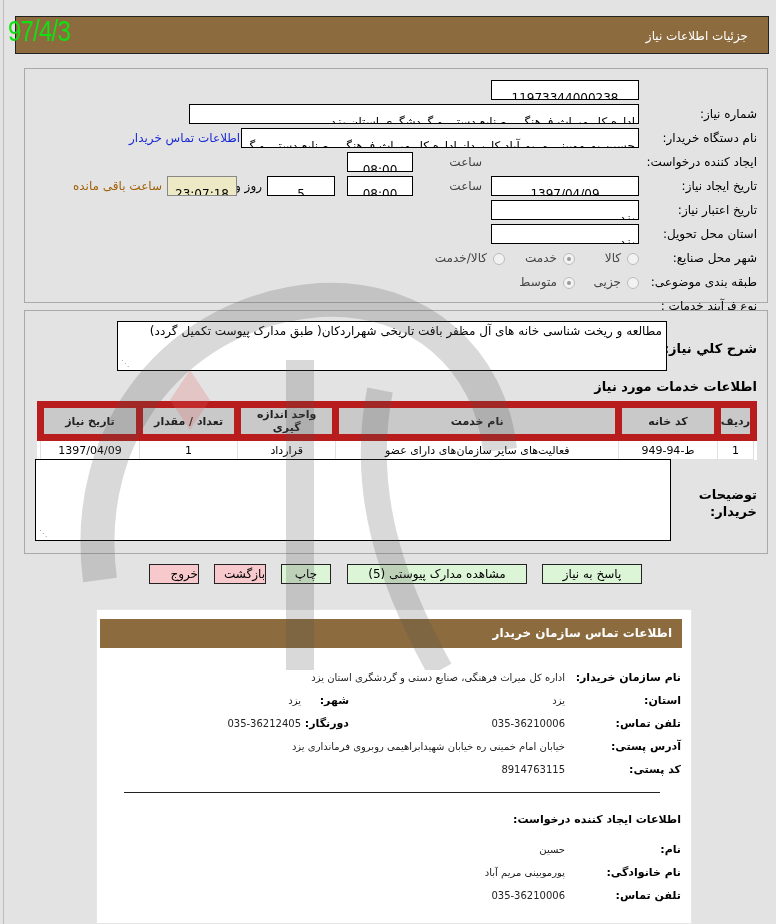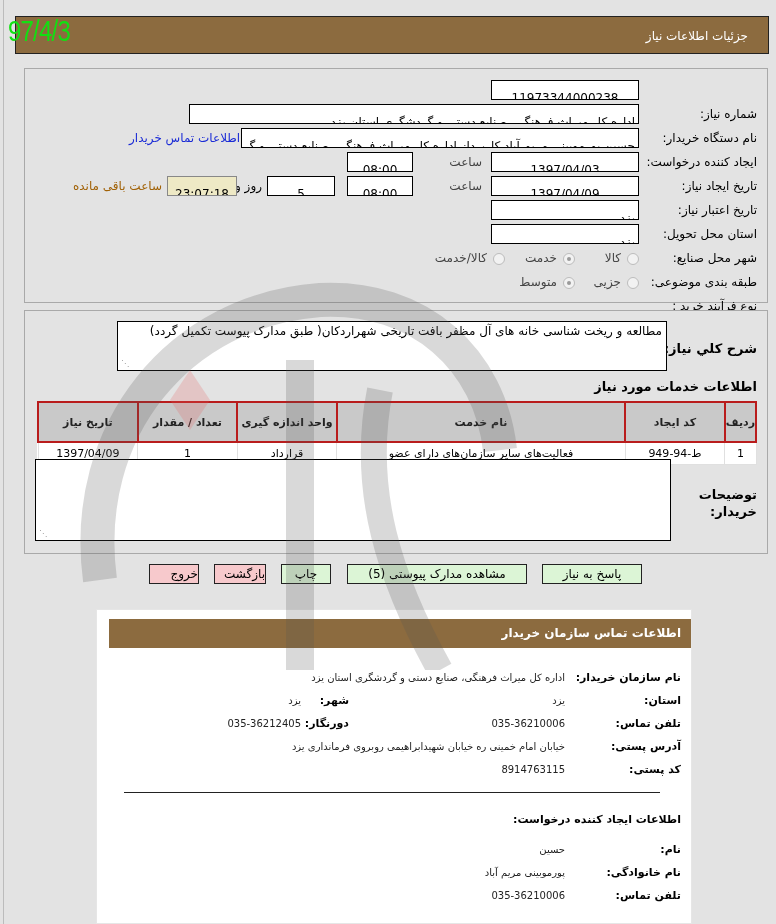--- a/index.html
+++ b/index.html
@@ -39,34 +39,34 @@
     .link { position: absolute; color: #1a2bd6; font-size: 12px; white-space: nowrap; cursor: pointer; }
     .txt { position: absolute; font-size: 12px; white-space: nowrap; }
     .timer { background: #eee9c5; border-color: #888; }
     .radio { position: absolute; width: 12px; height: 12px; border-radius: 50%; border: 1px solid #bcbcbc; background: #f2f2f2; }
     .radio.on::after { content: ""; position: absolute; left: 3px; top: 3px; width: 4px; height: 4px; border-radius: 50%; background: #9a9a9a; }
     .radio-lbl { position: absolute; font-size: 12px; color: #444; white-space: nowrap; }
     .bold-lbl { position: absolute; font-weight: bold; font-size: 12px; white-space: nowrap; }
     .textarea { position: absolute; background: #fff; border: 1px solid #000; font-size: 12px; padding: 2px 4px; }
     .grip { position: absolute; left: 3px; bottom: 2px; font-size: 8px; color: #999; }
     table.svc { position: absolute; left: 12px; top: 90px; width: 720px; border-collapse: collapse; background: #fff; font-size: 11px; }
-    table.svc th { background: #c9c9c9; height: 40px; font-weight: bold; border: 2px solid #b91c1c; color: #222; }
+    table.svc th { background: #c9c9c9; height: 20px; font-weight: bold; border: 7px solid #b91c1c; color: #222; }
     table.svc td { height: 22px; text-align: center; border: 1px solid #e0e0e0; }
     .btn {
       position: absolute; top: 564px; height: 20px; border: 1px solid #222;
       font-size: 12px; text-align: center; line-height: 18px; cursor: pointer; white-space: nowrap;
     }
     .btn.green { background: #dcf5d6; }
     .btn.pink { background: #f7c9cc; padding-left: 24px; }
     .contact {
       position: absolute; left: 96px; top: 609px; width: 596px; height: 315px;
       background: #fff; border: 1px solid #e6e6e6;
     }
     .contact-head {
-      position: absolute; left: 12px; top: 9px; width: 582px; height: 29px;
+      position: absolute; left: 3px; top: 9px; width: 582px; height: 29px;
       background: #8c6b3f; color: #fff; font-weight: bold; font-size: 12px; line-height: 29px; padding-right: 10px;
     }
     .c-lbl { position: absolute; font-weight: bold; font-size: 11px; white-space: nowrap; }
     .c-val { position: absolute; font-size: 10px; white-space: nowrap; color: #222; }
     .c-rule { position: absolute; left: 27px; top: 182px; width: 536px; height: 1px; background: #222; }
     .wm { position: absolute; left: 60px; top: 250px; width: 460px; height: 420px; pointer-events: none; z-index: 4; opacity: 0.22; }
   </style>
 </head>
 <body>
 
@@ -83,21 +83,20 @@
   <div class="box center" style="top:11px; right:128px; width:148px;">11973344000238</div>
 
   <span class="lbl" style="top:38px">نام دستگاه خریدار:</span>
   <div class="box" style="top:35px; right:128px; width:450px;">اداره کل میراث فرهنگی، صنایع دستی و گردشگری استان یزد</div>
 
   <span class="lbl" style="top:62px">ایجاد کننده درخواست:</span>
   <div class="box" style="top:59px; right:128px; width:398px;">حسین پورموبینی مریم آباد کارپرداز اداره کل میراث فرهنگی، صنایع دستی و گردشگری</div>
   <span class="link" style="top:62px; left:104px;">اطلاعات تماس خریدار</span>
 
   <span class="lbl" style="top:86px">تاریخ ایجاد نیاز:</span>
-  <div class="box center" style="top:83px; right:128px; width:148px;">1397/04/03</div>
   <span class="txt" style="top:86px; right:285px; color:#444;">ساعت</span>
   <div class="box center" style="top:83px; right:354px; width:66px;">08:00</div>
 
   <span class="lbl" style="top:110px">تاریخ اعتبار نیاز:</span>
   <div class="box center" style="top:107px; right:128px; width:148px;">1397/04/09</div>
   <span class="txt" style="top:110px; right:285px; color:#444;">ساعت</span>
   <div class="box center" style="top:107px; right:354px; width:66px;">08:00</div>
   <div class="box center" style="top:107px; right:432px; width:68px;">5</div>
   <span class="txt" style="top:110px; right:505px;">روز و</span>
   <div class="box center timer" style="top:107px; right:530px; width:70px;">23:07:18</div>
@@ -110,41 +109,41 @@
   <div class="box" style="top:155px; right:128px; width:148px;">یزد</div>
 
   <span class="lbl" style="top:182px">طبقه بندی موضوعی:</span>
   <span class="radio" style="top:184px; right:128px;"></span>
   <span class="radio-lbl" style="top:182px; right:146px;">کالا</span>
   <span class="radio on" style="top:184px; right:192px;"></span>
   <span class="radio-lbl" style="top:182px; right:210px;">خدمت</span>
   <span class="radio" style="top:184px; right:262px;"></span>
   <span class="radio-lbl" style="top:182px; right:280px;">کالا/خدمت</span>
 
-  <span class="lbl" style="top:206px">نوع فرآیند خرید :</span>
+  <span class="lbl" style="top:206px">نوع فرآیند خدمات :</span>
   <span class="radio" style="top:208px; right:128px;"></span>
   <span class="radio-lbl" style="top:206px; right:146px;">جزیی</span>
   <span class="radio on" style="top:208px; right:192px;"></span>
   <span class="radio-lbl" style="top:206px; right:210px;">متوسط</span>
 </div>
 
 <div class="panel p2">
   <span class="bold-lbl" style="top:30px; right:10px; font-size:13px;">شرح کلي نياز:</span>
   <div class="textarea" style="top:10px; right:100px; width:550px; height:50px;">
     <span>مطالعه و ریخت شناسی خانه های آل مظفر بافت تاریخی شهراردکان( طبق مدارک پیوست تکمیل گردد)</span>
     <span class="grip">⋰</span>
   </div>
 
   <span class="bold-lbl" style="top:68px; right:10px; font-size:13px;">اطلاعات خدمات مورد نیاز</span>
 
   <table class="svc">
     <thead>
       <tr>
         <th style="width:30px">ردیف</th>
-        <th style="width:100px">کد ایجاد</th>
+        <th style="width:100px">کد خانه</th>
         <th style="width:290px">نام خدمت</th>
         <th style="width:100px">واحد اندازه گیری</th>
         <th style="width:100px">تعداد / مقدار</th>
         <th style="width:100px">تاریخ نیاز</th>
       </tr>
     </thead>
     <tbody>
       <tr>
         <td>1</td>
         <td>ط-94-949</td>

